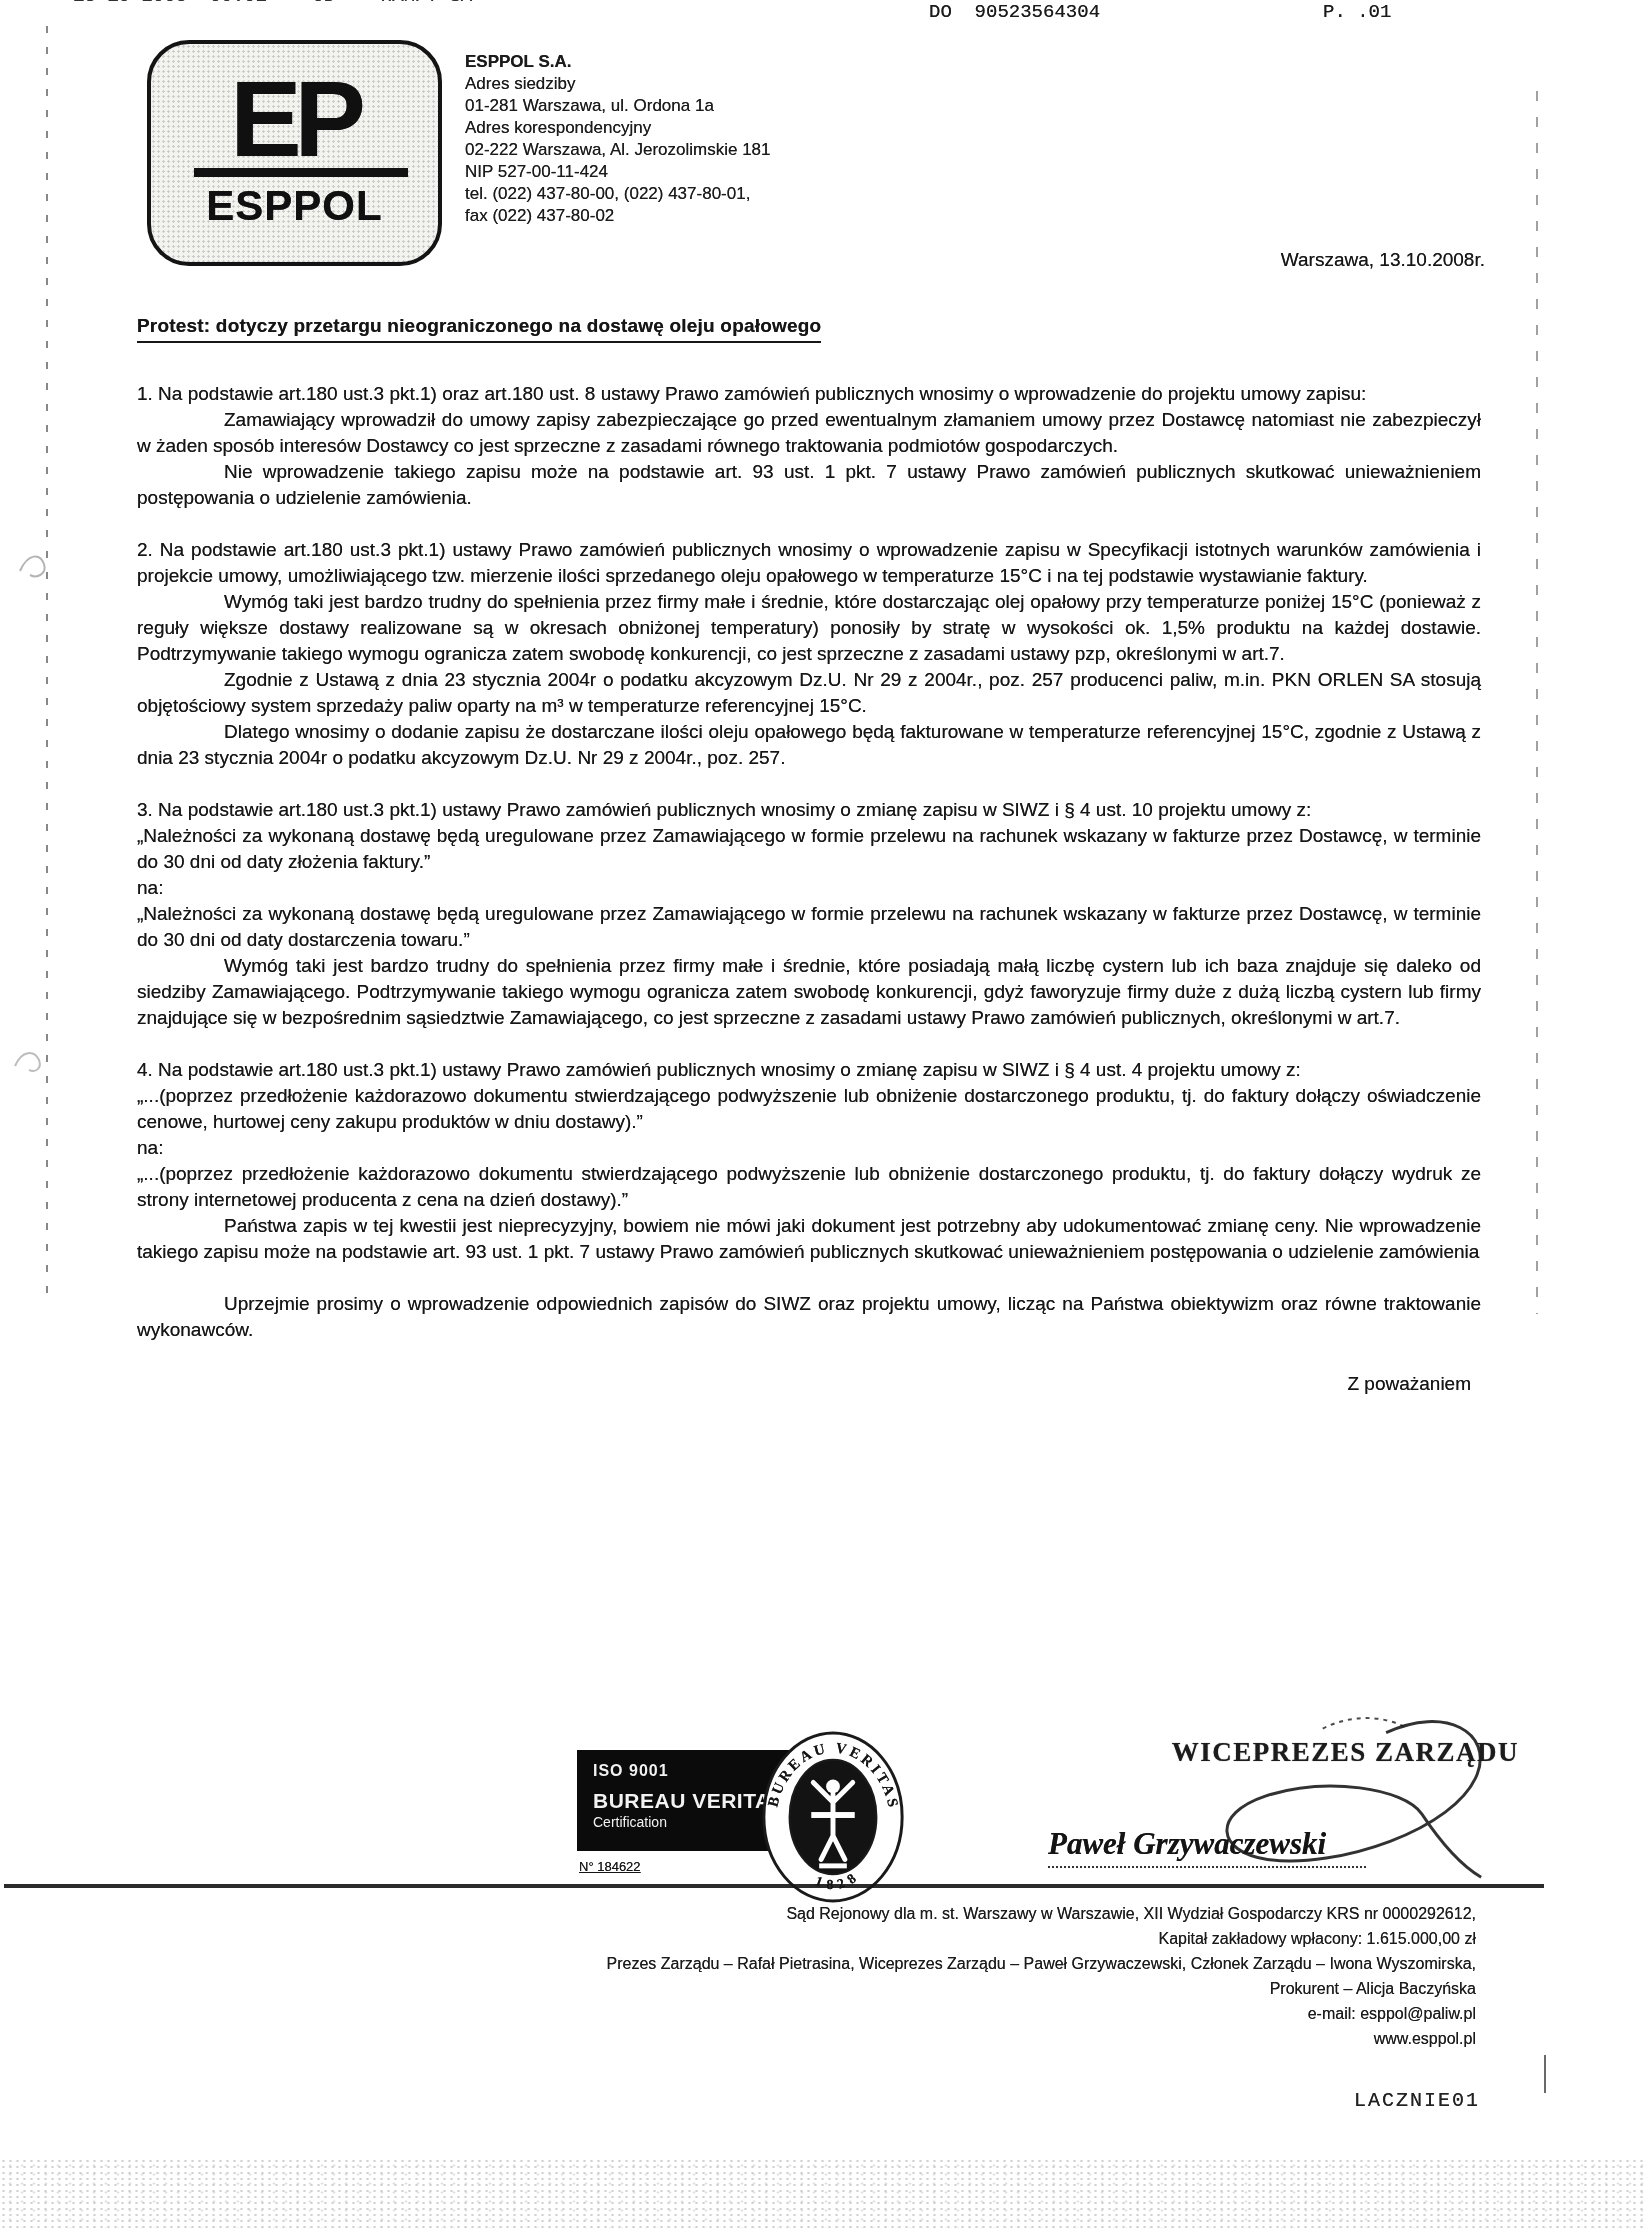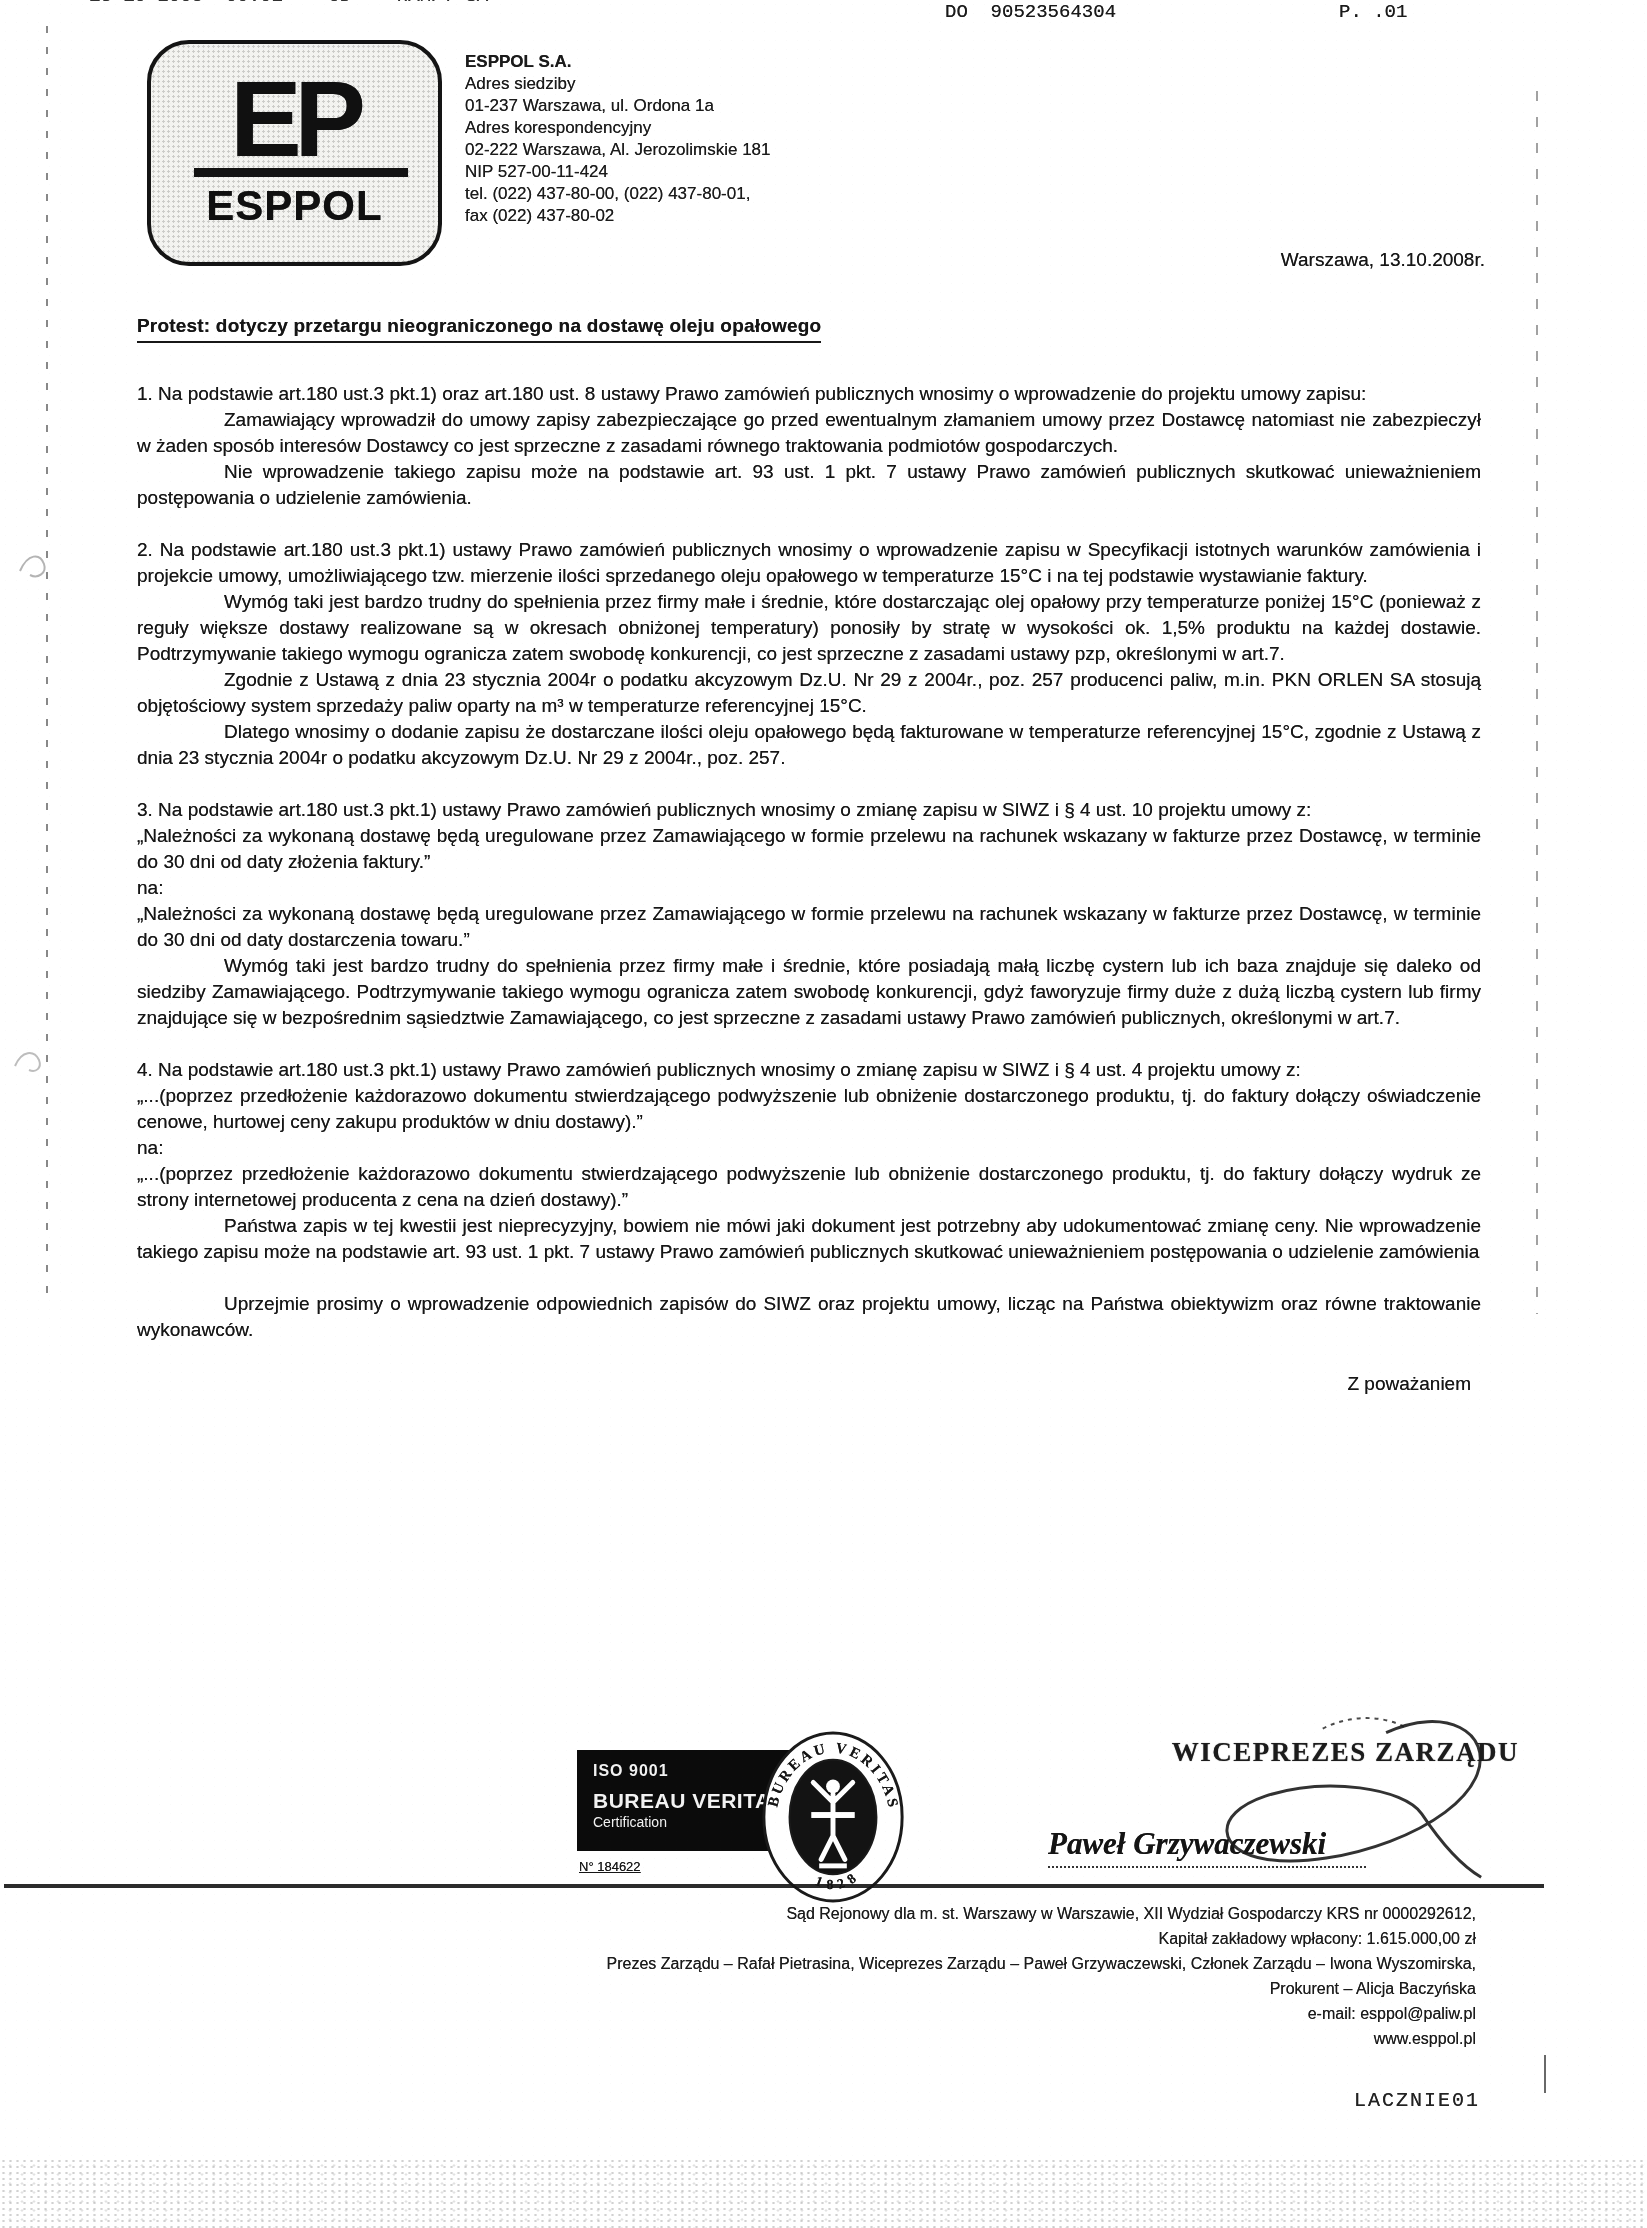--- a/index.html
+++ b/index.html
@@ -8,21 +8,21 @@
     font-family:"Liberation Sans",sans-serif;color:#161616;overflow:hidden;
   }
   
   .page::after{
     content:"";position:absolute;inset:0;pointer-events:none;
     background-image:radial-gradient(rgba(40,40,40,.5) 0.6px,transparent 1px);
     background-size:11px 9px;opacity:.05;
   }
   .scan{text-shadow:0 0 0.6px rgba(10,10,10,.75);}
   
-  .fax-top{position:absolute;top:0;left:16px;right:0;height:26px;overflow:hidden;
+  .fax-top{position:absolute;top:0;left:0;right:0;height:26px;overflow:hidden;
     font-family:"Liberation Mono",monospace;font-size:19px;color:#1a1a1a;}
   .fax-frag{position:absolute;top:-15px;left:73px;white-space:pre;opacity:.9;}
   .fax-to{position:absolute;top:1px;left:929px;white-space:pre;}
   .fax-page{position:absolute;top:1px;left:1323px;white-space:pre;}
   
   .vline-left{position:absolute;left:46px;top:26px;width:2px;height:1277px;opacity:.7;
     background:repeating-linear-gradient(180deg,#555 0 7px,transparent 7px 21px);}
   .vline-right{position:absolute;left:1536px;top:91px;width:1.5px;height:1223px;opacity:.55;
     background:repeating-linear-gradient(180deg,#555 0 10px,transparent 10px 26px);}
   .vtick-right{position:absolute;left:1544px;top:2055px;width:1.5px;height:38px;background:#444;opacity:.8;}
@@ -99,21 +99,21 @@
   </svg>
 
   <div class="logo">
     <div class="logo-ep">EP</div>
     <div class="logo-bar"></div>
     <div class="logo-name">ESPPOL</div>
   </div>
   <div class="lh-info">
     <div class="co">ESPPOL S.A.</div>
     <div>Adres siedziby</div>
-    <div>01-237 Warszawa, ul. Ordona 1a</div>
+    <div>01-281 Warszawa, ul. Ordona 1a</div>
     <div>Adres korespondencyjny</div>
     <div>02-222 Warszawa, Al. Jerozolimskie 181</div>
     <div>NIP 527-00-11-424</div>
     <div>tel. (022) 437-80-00, (022) 437-80-01,</div>
     <div>fax (022) 437-80-02</div>
   </div>
 
   <div class="dateline">Warszawa, 13.10.2008r.</div>
 
   <div class="content">

